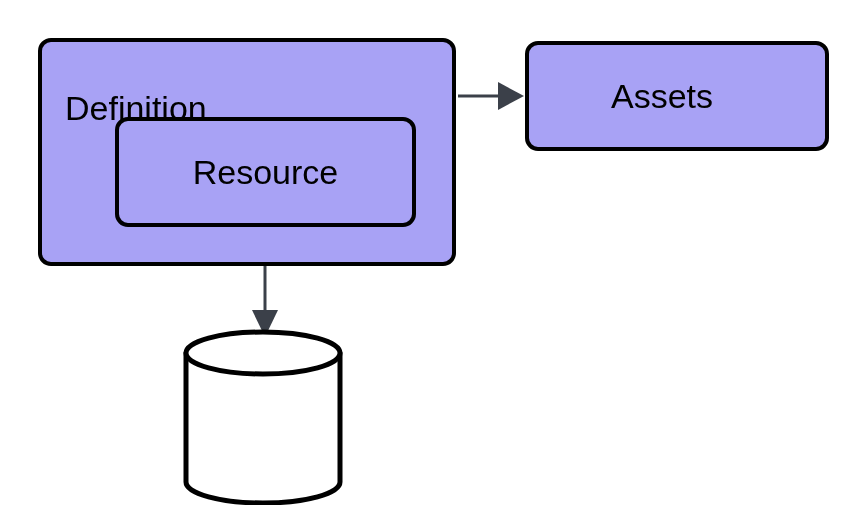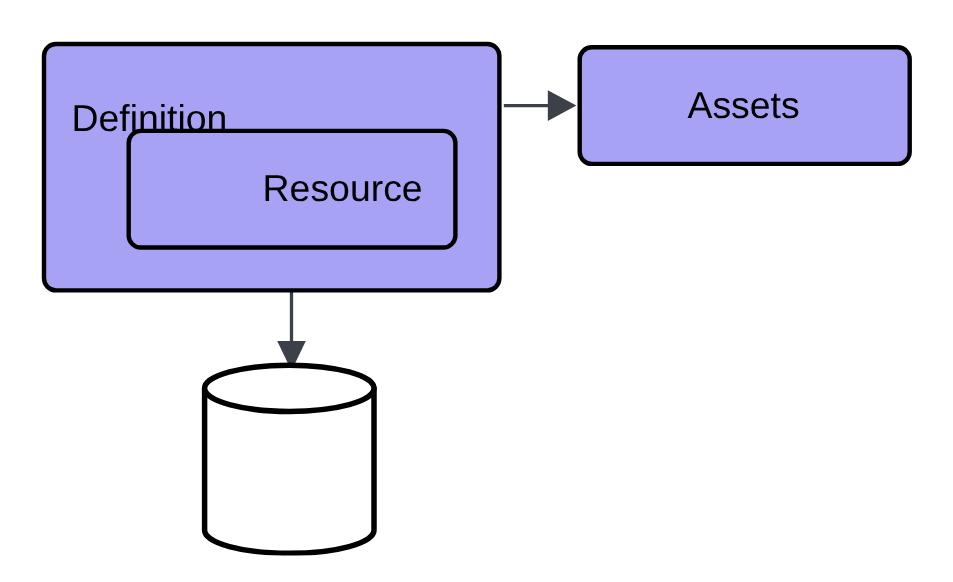--- a/index.html
+++ b/index.html
@@ -53,24 +53,23 @@
   #definition-label {
     left: 65px;
     top: 71px;
     margin-top: 20px;
   }
   #resource-label {
     left: 115px;
     top: 155px;
     width: 301px;
     text-align: center;
-    padding-left: 46px;
   }
   #assets-label {
-    left: 524px;
+    left: 510px;
     top: 79px;
     width: 304px;
     text-align: center;
   }
   .edge-layer {
     position: absolute;
     left: 0;
     top: 0;
     width: 866px;
     height: 529px;

